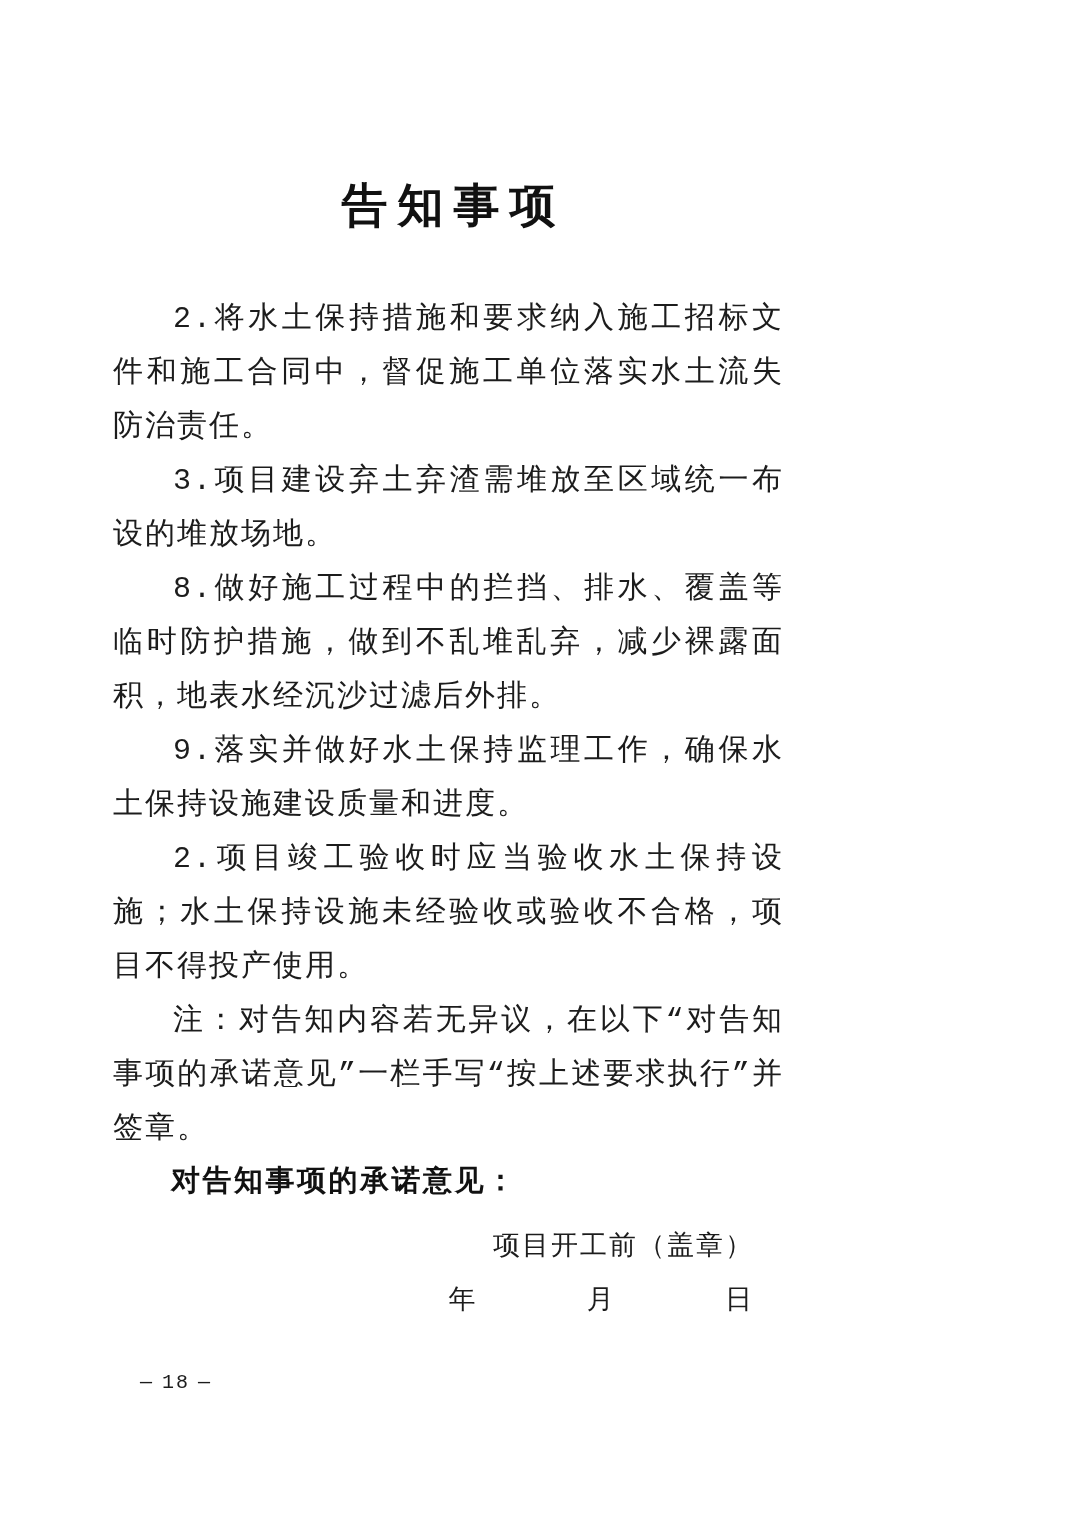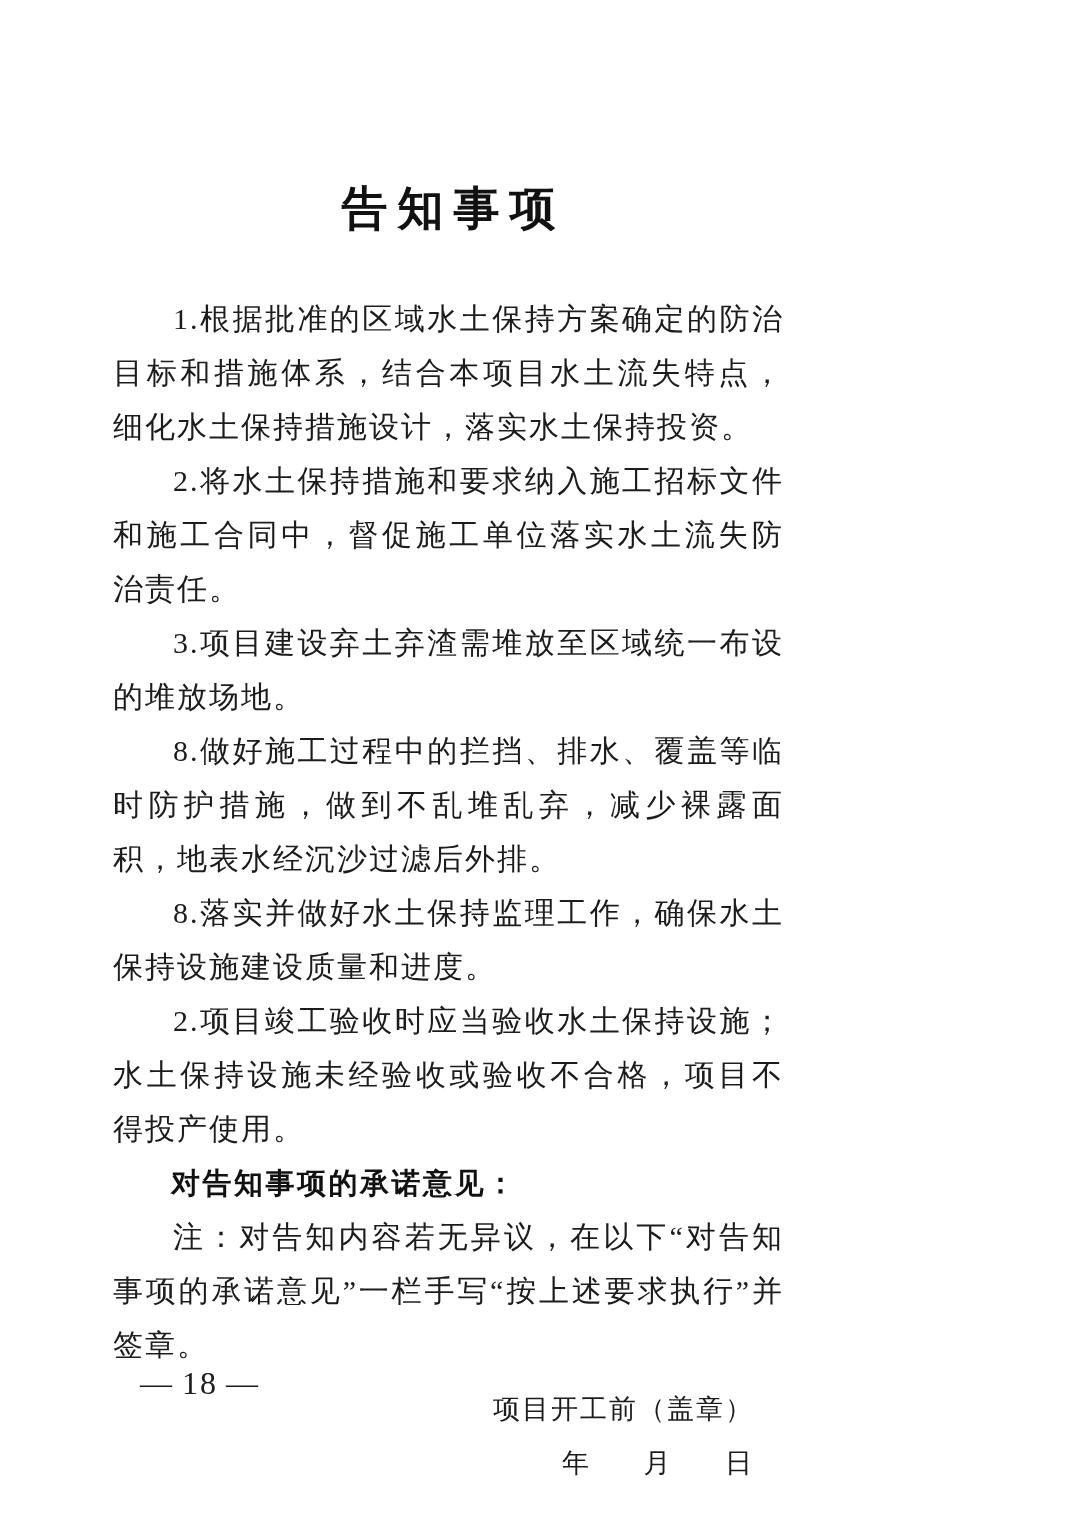--- a/index.html
+++ b/index.html
@@ -7,21 +7,21 @@
     padding: 0;
     background: #ffffff;
   }
   .page {
     position: relative;
     width: 914px;
     height: 1519px;
     background: #ffffff;
     box-sizing: border-box;
     padding: 182px 130px 0 113px;
-    font-family: Liberation Serif, serif;
+    font-family: Liberation Mono, monospace;
     color: #1a1a1a;
     overflow: hidden;
   }
   .doc-title {
     margin: 0;
     text-align: center;
     font-size: 46px;
     line-height: 54px;
     font-weight: 700;
     letter-spacing: 10px;
@@ -55,47 +55,46 @@
     letter-spacing: 2px;
     color: #1c1c1c;
   }
   .date-line {
     white-space: pre;
   }
   .page-footer {
     position: absolute;
     left: 132px;
     top: 1368px;
-    font-size: 32px;
+    font-size: 20px;
     line-height: 30px;
     letter-spacing: 2px;
     color: #1c1c1c;
     text-align: right;
   }
   .page-footer .dash {
     display: inline-block;
     margin: 0 8px;
   }
 </style>
 </head>
 <body>
 
 <div class="page">
 
   <h1 class="doc-title">告知事项</h1>
 
   <div class="body-block">
-    <p class="para">1.根据批准的区域水土保持方案确定的防治目标和措施体系，结合本项目水土流失特点，细化水土保持措施设计，落实水土保持投资。</p>
     <p class="para">2.将水土保持措施和要求纳入施工招标文件和施工合同中，督促施工单位落实水土流失防治责任。</p>
     <p class="para">3.项目建设弃土弃渣需堆放至区域统一布设的堆放场地。</p>
     <p class="para">8.做好施工过程中的拦挡、排水、覆盖等临时防护措施，做到不乱堆乱弃，减少裸露面积，地表水经沉沙过滤后外排。</p>
-    <p class="para">8.落实并做好水土保持监理工作，确保水土保持设施建设质量和进度。</p>
+    <p class="para">9.落实并做好水土保持监理工作，确保水土保持设施建设质量和进度。</p>
     <p class="para">2.项目竣工验收时应当验收水土保持设施；水土保持设施未经验收或验收不合格，项目不得投产使用。</p>
+    <p class="para">注：对告知内容若无异议，在以下“对告知事项的承诺意见”一栏手写“按上述要求执行”并签章。</p>
     <p class="para commitment">对告知事项的承诺意见：</p>
-    <p class="para">注：对告知内容若无异议，在以下“对告知事项的承诺意见”一栏手写“按上述要求执行”并签章。</p>
   </div>
 
   <div class="signature-block">
     <div class="unit-line">项目开工前（盖章）</div>
     <div class="date-line">年      月      日</div>
   </div>
 
   <div class="page-footer">
     <span class="dash">—</span><span>18</span><span class="dash">—</span>
   </div>

